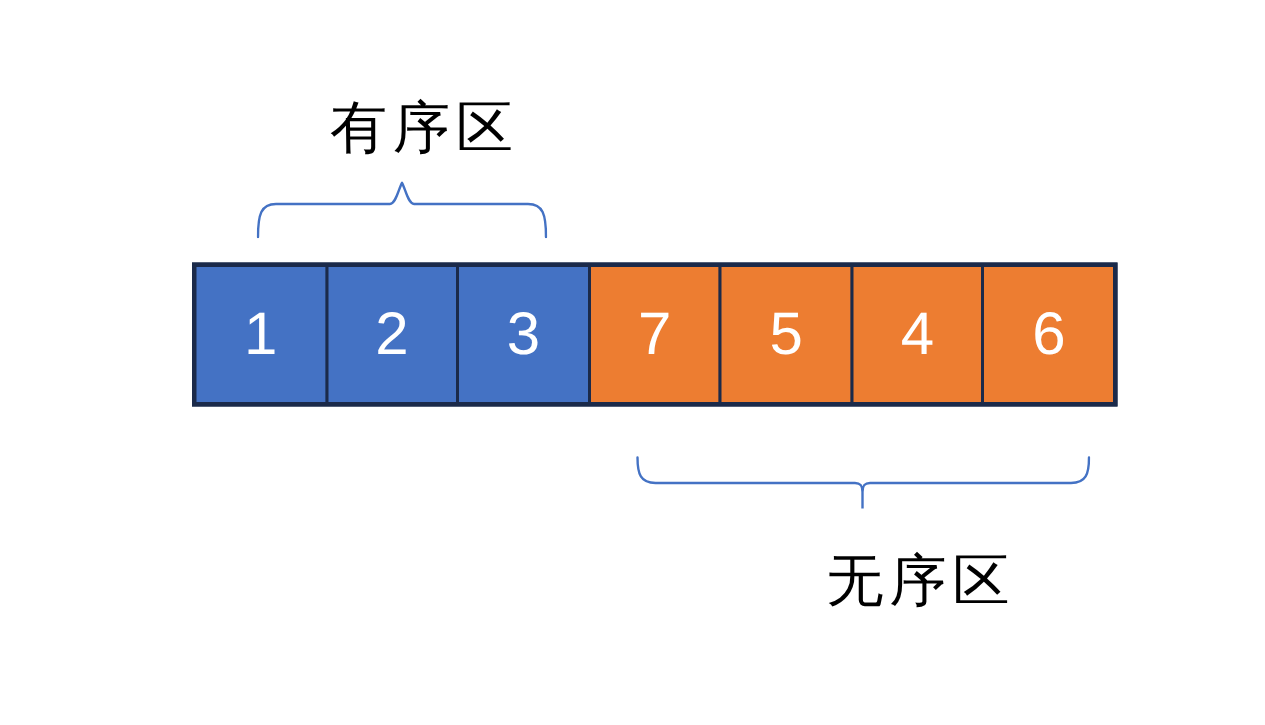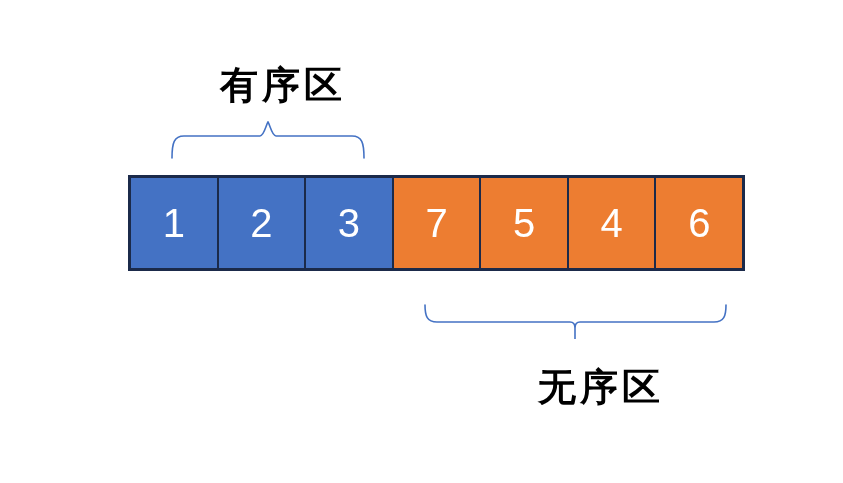--- a/index.html
+++ b/index.html
@@ -18,27 +18,27 @@
     position: relative;
     width: 843px;
     height: 483px;
     background: var(--canvas-bg);
     overflow: hidden;
     font-family: "Liberation Sans", "DejaVu Sans", sans-serif;
   }
   .region-label {
     position: absolute;
     font-size: 38px;
-    font-weight: 700;
+    font-weight: 400;
     letter-spacing: 4px;
     color: var(--label-text);
     text-align: center;
   }
   .label-sorted   { left: 170px; top: 60px;  width: 226px; }
-  .label-unsorted { left: 476px; top: 362px; width: 250px; }
+  .label-unsorted { left: 489px; top: 362px; width: 250px; }
   .brace { position: absolute; }
   .brace-top    { left: 171px; top: 121px; }
   .brace-bottom { left: 424px; top: 304px; }
   .array-row {
     position: absolute;
     left: 128px; top: 175px;
     width: 617px; height: 96px;
     display: flex;
     border: 3px solid var(--cell-border);
     background: var(--cell-border);

